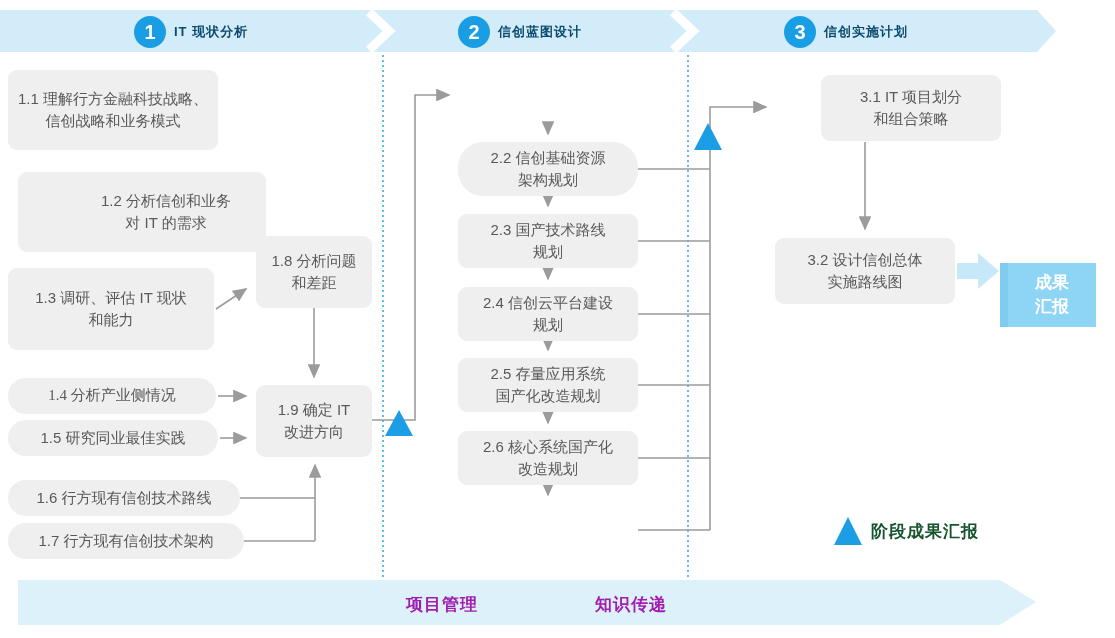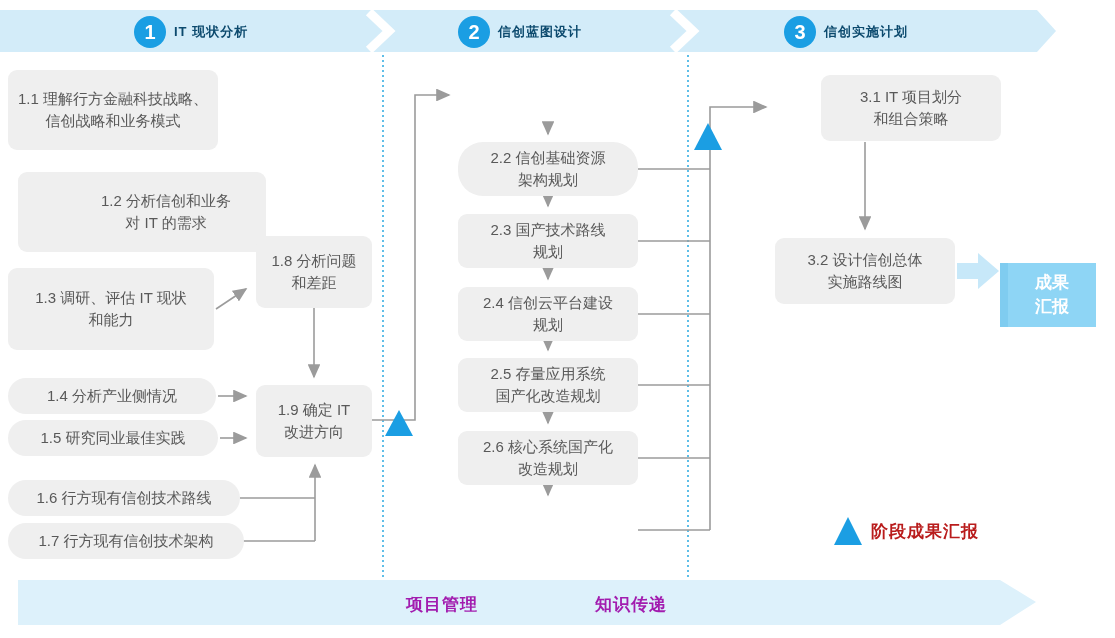--- a/index.html
+++ b/index.html
@@ -35,21 +35,21 @@
   
   .bottom-band{
     position:absolute;left:0;top:580px;width:1040px;height:45px;background:#ddf1fb;
     clip-path:polygon(18px 0,1000px 0,1036px 22px,1000px 45px,18px 45px);
   }
   .band-label{
     position:absolute;transform:translate(-50%,-50%);color:#a21caf;font-weight:bold;
     font-size:17px;white-space:nowrap;letter-spacing:1px;
   }
   .legend-label{
-    position:absolute;left:871px;top:531px;transform:translateY(-50%);color:#b91c1c;
+    position:absolute;left:871px;top:531px;transform:translateY(-50%);color:#14532d;
     font-weight:bold;font-size:17px;letter-spacing:1px;white-space:nowrap;
   }
   svg.overlay{position:absolute;left:0;top:0;pointer-events:none;}
 </style>
 </head>
 <body>
 
 <div class="canvas">
 
   <div class="band"></div>
@@ -125,21 +125,21 @@
     <div class="num">3</div>
     <div class="ptitle">信创实施计划</div>
   </div>
 
   <div class="box" style="left:8px;top:70px;width:210px;height:80px;">1.1 理解行方金融科技战略、
 信创战略和业务模式</div>
   <div class="box" style="left:18px;top:172px;width:200px;height:80px;padding-left:48px;">1.2 分析信创和业务
 对 IT 的需求</div>
   <div class="box" style="left:8px;top:268px;width:206px;height:82px;">1.3 调研、评估 IT 现状
 和能力</div>
-  <div class="box pill" style="left:8px;top:378px;width:208px;height:36px;">1.4 分析产业侧情况</div>
+  <div class="box pill" style="left:8px;top:378px;width:208px;height:36px;font-family:Liberation Serif, serif;">1.4 分析产业侧情况</div>
   <div class="box pill" style="left:8px;top:420px;width:210px;height:36px;">1.5 研究同业最佳实践</div>
   <div class="box pill" style="left:8px;top:480px;width:232px;height:36px;">1.6 行方现有信创技术路线</div>
   <div class="box pill" style="left:8px;top:523px;width:236px;height:36px;">1.7 行方现有信创技术架构</div>
   <div class="box" style="left:256px;top:236px;width:116px;height:72px;">1.8 分析问题
 和差距</div>
   <div class="box" style="left:256px;top:385px;width:116px;height:72px;">1.9 确定 IT
 改进方向</div>
 
   <div class="box" style="left:458px;top:142px;width:180px;height:54px;border-radius:25px;">2.2 信创基础资源
 架构规划</div>

